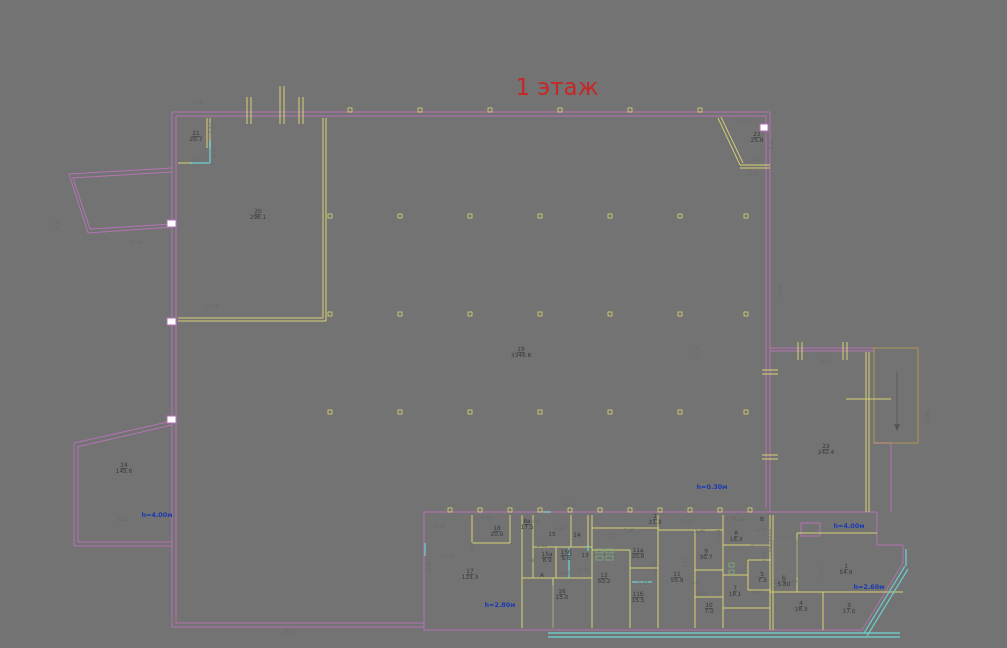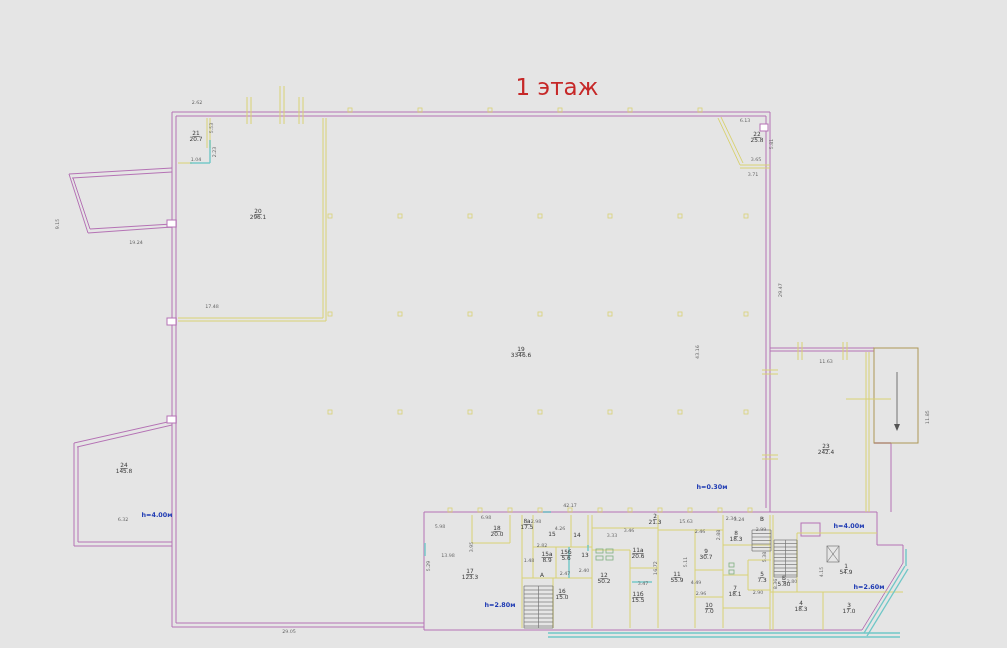--- a/index.html
+++ b/index.html
@@ -1,16 +1,16 @@
 <!DOCTYPE html>
 <html><head>
 <meta charset="utf-8">
 <style>
   html,body{margin:0;padding:0;background:#ffffff;}
-  .page{position:relative;width:1007px;height:648px;background:#e5e5e5;overflow:hidden;}
+  .page{position:relative;width:1007px;height:648px;background:#737373;overflow:hidden;}
   svg{display:block;}
   svg text{font-family:"DejaVu Sans", sans-serif;}
   .title{font-size:23px;fill:#c62828;}
   .dim{font-size:4.8px;fill:#6a6a6a;}
   .room-num{font-size:5.8px;fill:#3a3a3a;text-decoration:underline;}
   .room-num-plain{font-size:5.8px;fill:#3a3a3a;}
   .room-area{font-size:5.8px;fill:#3a3a3a;}
   .note{font-size:6.4px;font-weight:bold;fill:#1f3bb3;}
   .wp{stroke:#b573b5;stroke-width:1;fill:none;}
   .wy{stroke:#d9d275;stroke-width:1;fill:none;}

